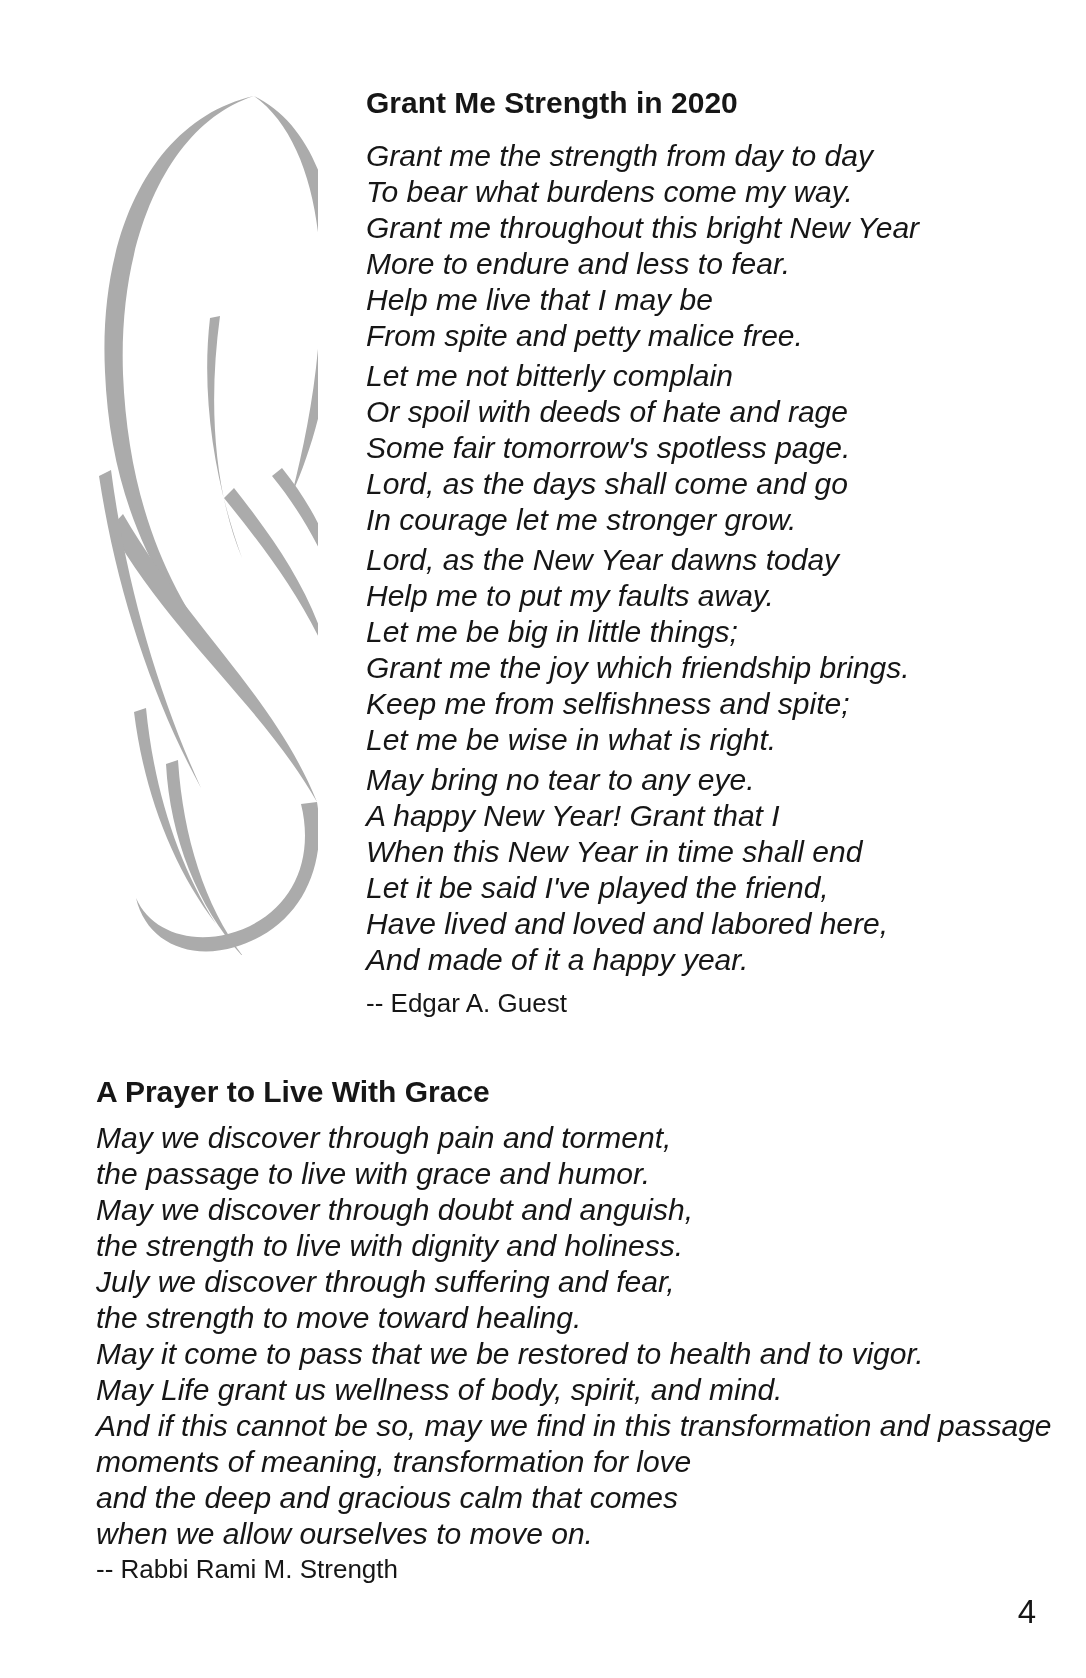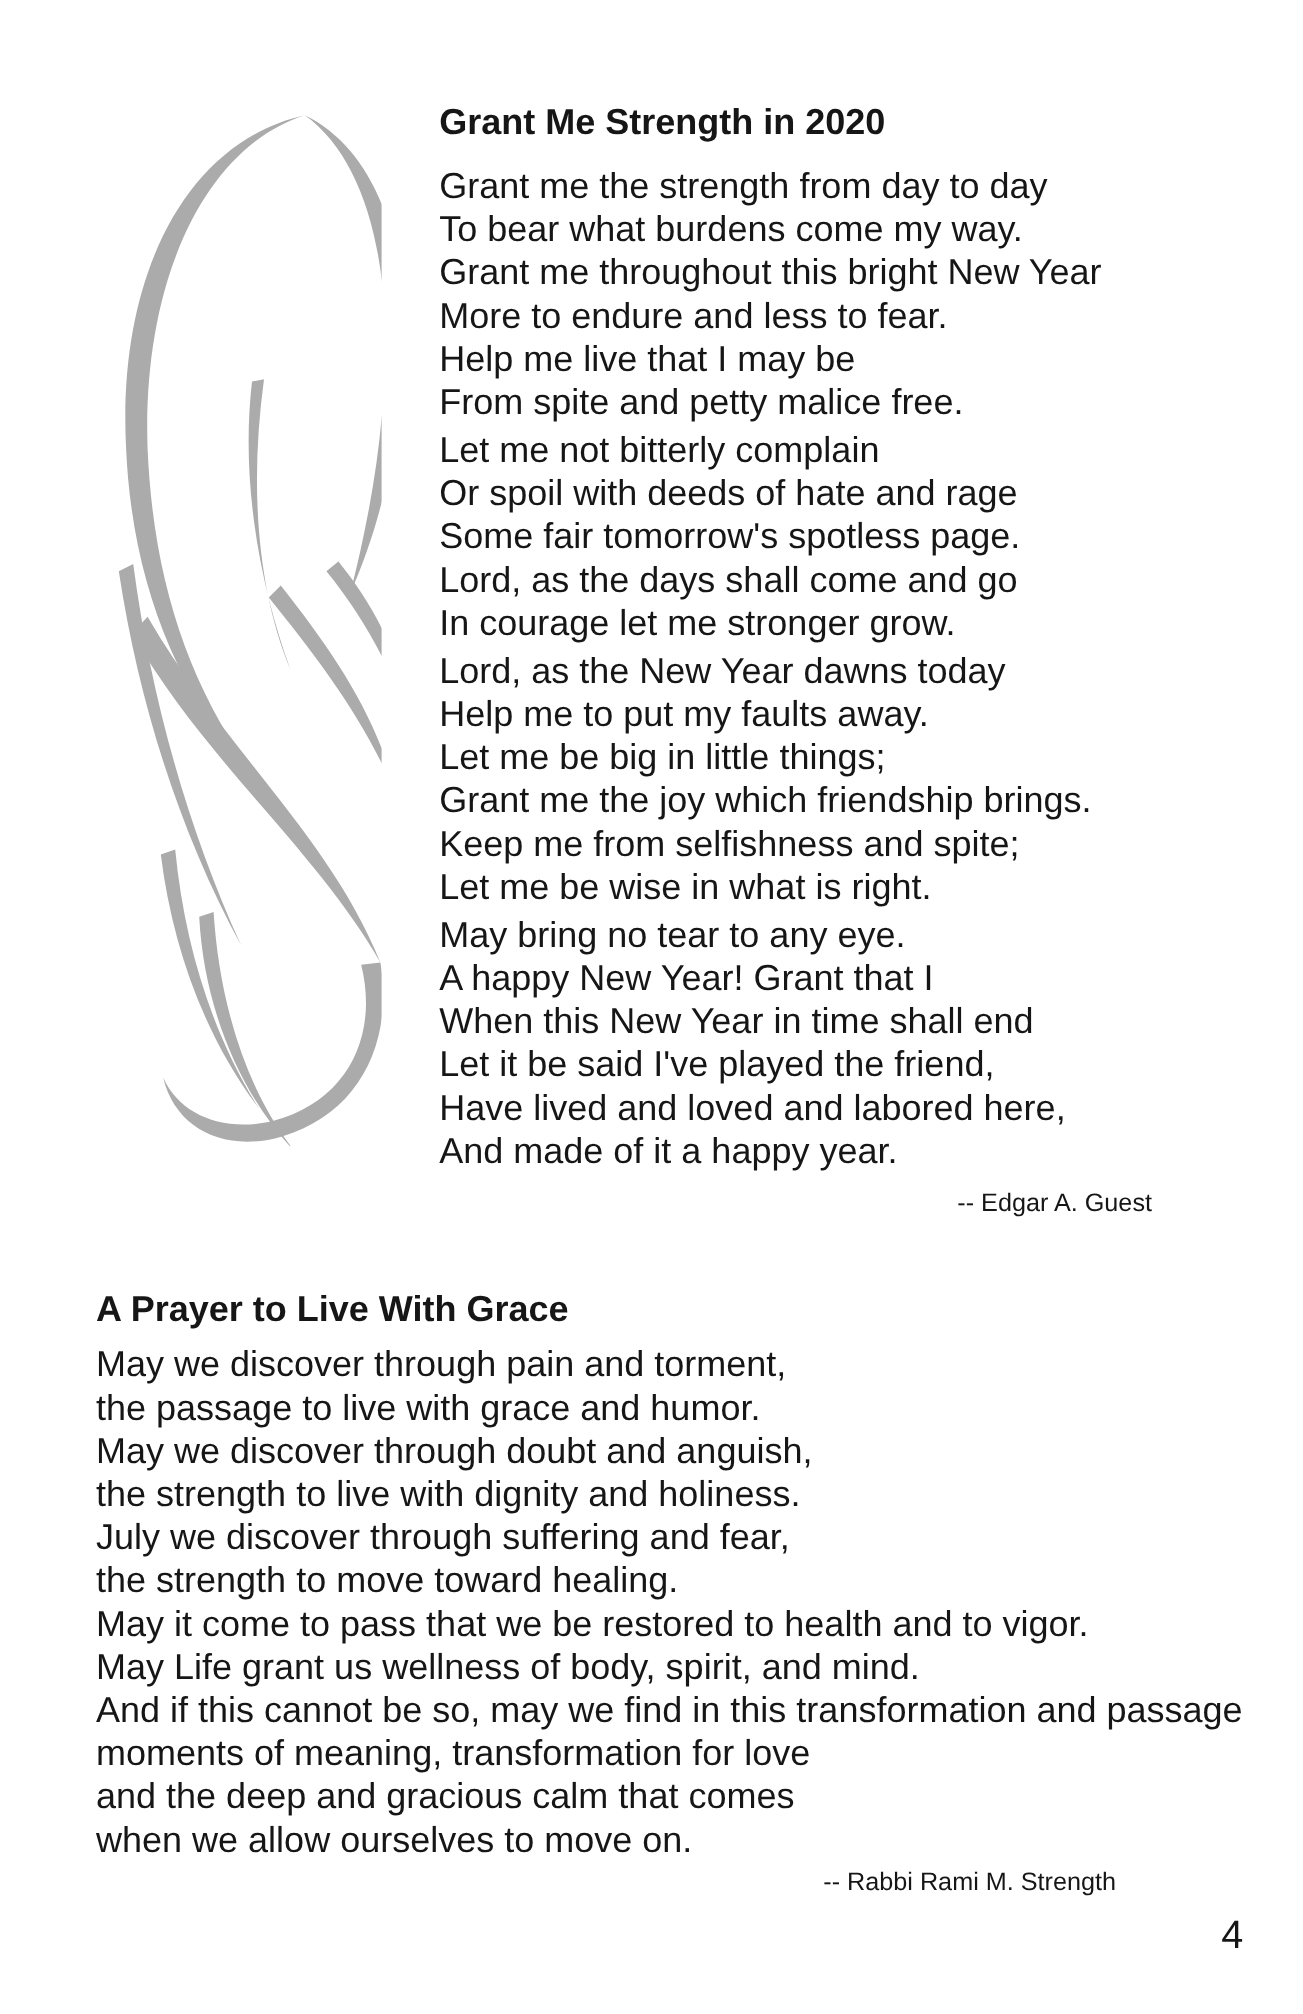--- a/index.html
+++ b/index.html
@@ -24,27 +24,28 @@
     position: absolute; left: 366px; top: 84px; width: 594px;
   }
   .poem-title {
     font-size: 30px; line-height: 38px; font-weight: bold;
     margin: 0 0 16px 0; white-space: nowrap;
   }
   .stanza { margin: 0 0 4px 0; }
   .line {
     display: block; font-size: 30px; line-height: 36px;
     white-space: nowrap;
+    font-style: italic;
   }
   .attribution {
-    font-size: 21px; line-height: 26px; text-align: right;
+    font-size: 26px; line-height: 26px; 
     margin-top: 12px; white-space: nowrap;
   }
   .poem2 {
-    position: absolute; left: 80px; top: 1072px; width: 850px;
+    position: absolute; left: 96px; top: 1072px; width: 850px;
   }
   .poem2 .poem-title { line-height: 40px; margin: 0 0 8px 0; }
   .poem2 .attribution { margin-top: 4px; }
   .page-number {
     position: absolute; right: 50px; top: 1592px;
     font-size: 33px; line-height: 40px;
   }
 </style>
 </head>
 <body>

